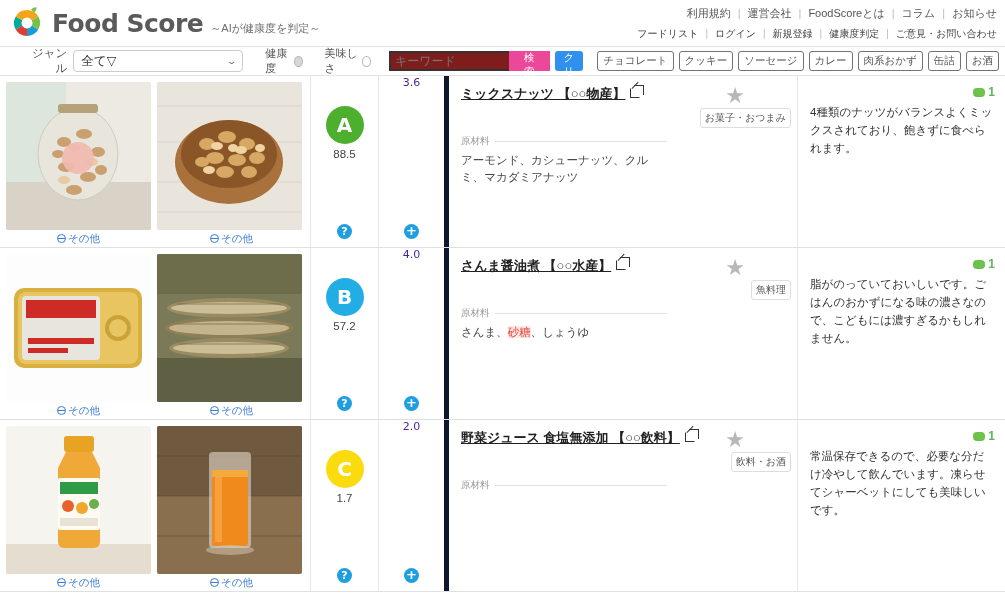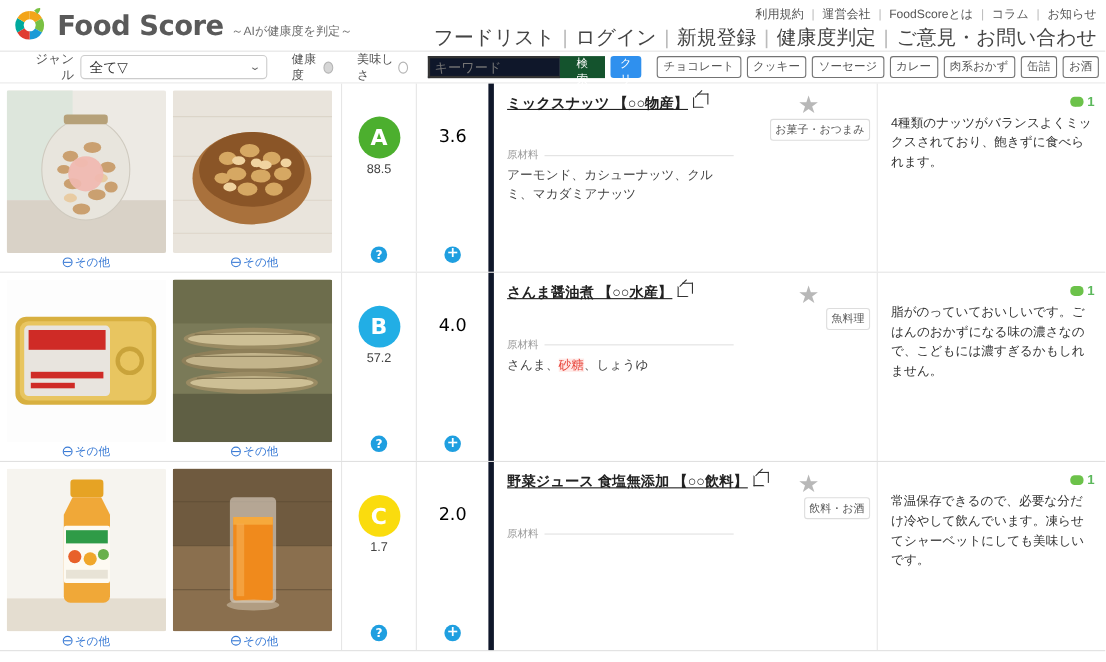--- a/index.html
+++ b/index.html
@@ -16,21 +16,21 @@
   .header { position:relative; height:46px; }
   .brand { position:absolute; left:10px; top:6px; display:flex; align-items:center; }
   .logo-mark { width:34px; height:34px; position:relative; }
   .logo-text { font-size:25px; font-weight:bold; color:#5a5a5a; margin-left:8px;
                letter-spacing:-0.5px; font-family:"DejaVu Sans",sans-serif; }
   .logo-tag { font-size:11px; color:#6d6d6d; margin-left:7px; padding-top:10px; }
 
   .navwrap { position:absolute; right:8px; top:4px; text-align:right; }
   .nav-row { white-space:nowrap; line-height:18px; }
   .nav-row.top { font-size:11px; color:#555; }
-  .nav-row.bottom { font-size:18px; color:#444; margin-top:3px; }
+  .nav-row.bottom { font-size:10px; color:#444; margin-top:3px; }
   .nav-row a { color:inherit; text-decoration:none; }
   .nav-sep { color:#bbb; margin:0 7px; }
 
   
   .filterbar {
     height:30px; border-top:1px solid #e3e3e3; border-bottom:1px solid #e3e3e3;
     background:#fff; display:flex; align-items:center; padding:0 6px; gap:0;
   }
   .genre-label { font-size:11.5px; color:#555; margin:0 6px 0 24px;text-align:right; }
   .genre-select {
@@ -45,24 +45,24 @@
   .toggle-knob {
     width:11px; height:11px; border-radius:50%; border:1px solid #b5b5b5;
     background:#d6d6d6; display:inline-block;
   }
   .toggle-knob.off { background:#fff; }
 
   .kw-wrap { margin-left:18px; display:flex; align-items:center; }
   .kw-input {
     width:120px; height:20px; border:2px solid #333; border-right:none;
     font-size:12px; padding:0 4px; color:#999; outline:none;
-    font-family:"Liberation Sans",sans-serif; background:#0f172a;
+    font-family:"Liberation Sans",sans-serif; background:#7f1d1d;
   }
   .kw-btn {
-    height:20px; background:#14532d; color:#fff; border:none;
+    height:20px; background:#ec4899; color:#fff; border:none;
     font-size:10.5px; padding:0 15px; cursor:pointer;
     font-family:"Liberation Sans",sans-serif;
   }
   .kw-btn.clear { background:#2f90ee; margin-left:5px; border-radius:3px; padding:0 9px; }
 
   .tags { display:flex; align-items:center; gap:5px; margin-left:14px; }
   .tag {
     border:1px solid #737373; border-radius:3px; background:#fff;
     font-size:10.5px; color:#555; padding:2px 5px; white-space:nowrap; cursor:pointer;
   }
@@ -81,21 +81,21 @@
 
   .gradecell { width:68px; border-left:1px solid #e6e6e6; position:relative; }
   .grade-circle {
     width:38px; height:38px; border-radius:50%; margin:30px auto 0;
     color:#fff; font-size:20px; font-weight:bold; display:flex;
     align-items:center; justify-content:center; font-family:"DejaVu Sans",sans-serif;
   }
   .grade-score { text-align:center; font-size:11.5px; color:#444; margin-top:4px; }
 
   .tastecell { width:66px; border-left:1px solid #e6e6e6; position:relative; }
-  .taste-val { text-align:center; font-size:16px; color:#000000; margin-top:38px;
+  .taste-val { text-align:center; font-size:11px; color:#4c1d95; 
                font-family:"DejaVu Sans",sans-serif; }
 
   .icon-bottom { position:absolute; bottom:8px; left:0; right:0; text-align:center; }
   .circ-icon {
     display:inline-block; width:15px; height:15px; border-radius:50%;
     background:#1f9fe0; color:#fff; font-size:11px; font-weight:bold;
     line-height:15px; text-align:center; cursor:pointer;
     font-family:"DejaVu Sans",sans-serif;
   }
   .circ-icon.plus { font-size:13px; line-height:14px; }

